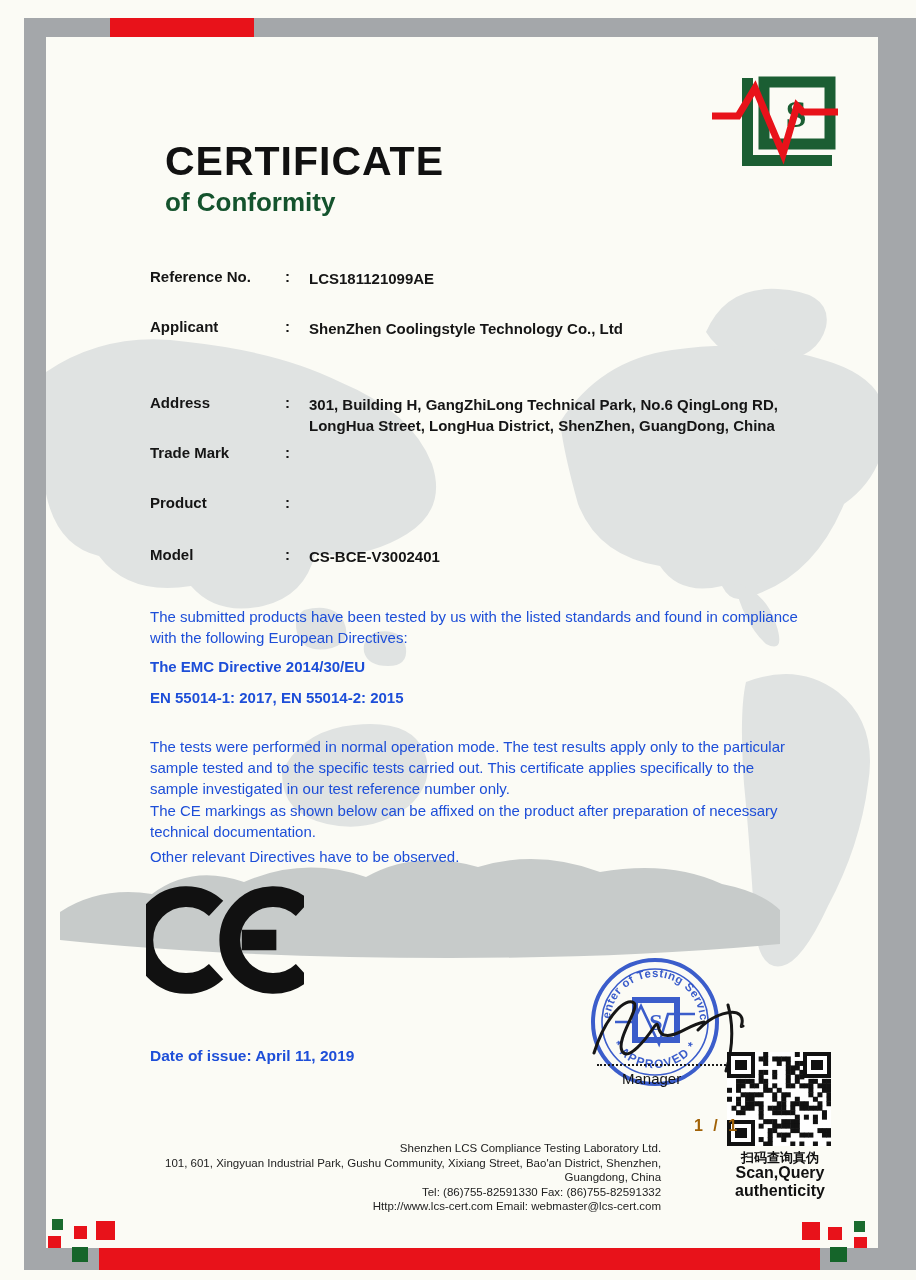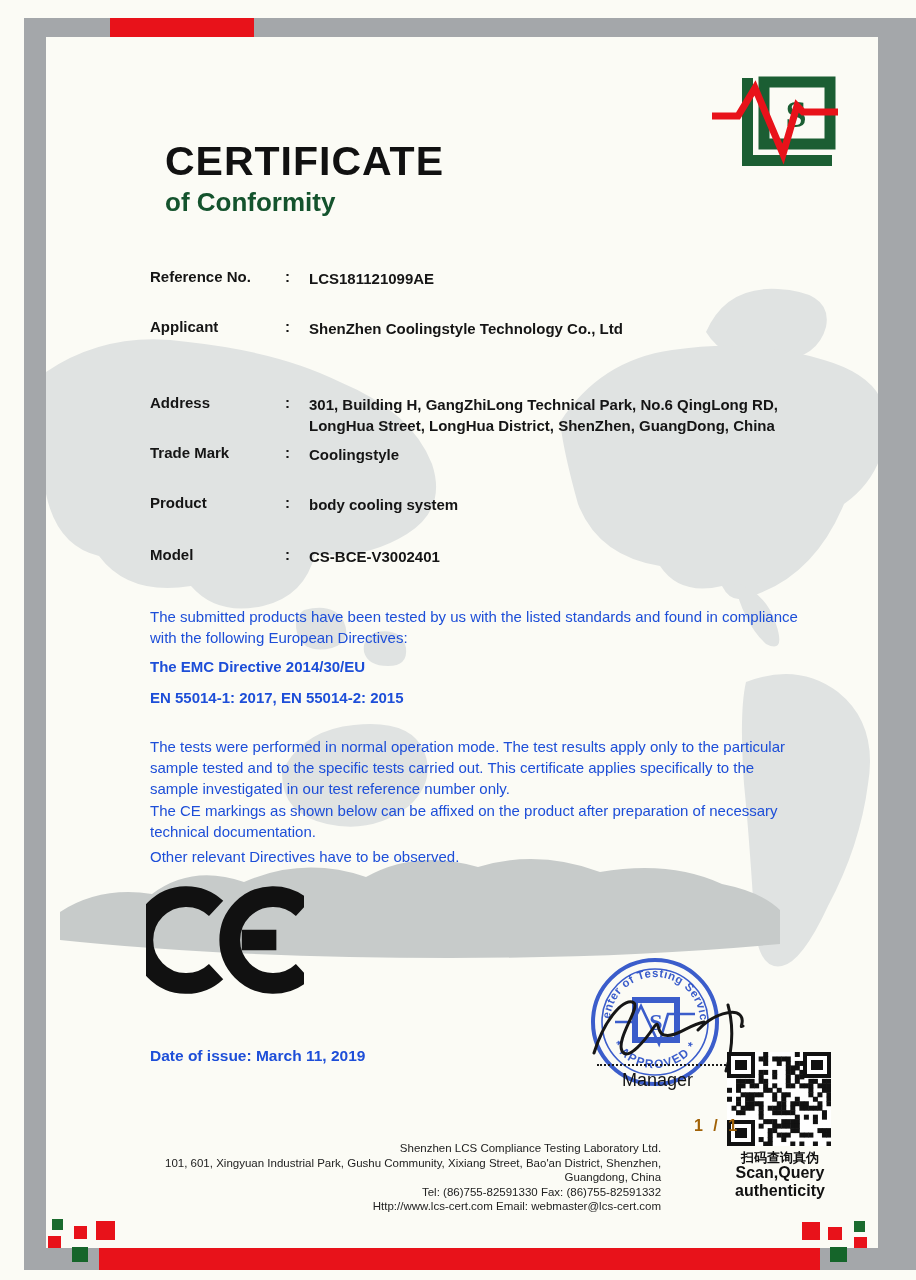--- a/index.html
+++ b/index.html
@@ -18,21 +18,21 @@
   .flabel{width:135px;flex:0 0 135px;}
   .fcolon{width:24px;flex:0 0 24px;}
   .fvalue{width:522px;line-height:21px;}
   
   .para{position:absolute;left:150px;width:656px;font-size:15px;line-height:21px;color:#1d4ed8;}
   .bold{font-weight:bold;}
   .footer{position:absolute;left:165px;top:1141px;font-size:11.5px;line-height:14.6px;color:#222;text-align:right;}
   .fcol1{display:inline-block;width:150px;}
   .qr-caption{position:absolute;text-align:center;width:150px;left:705px;color:#111;}
   .dotline{position:absolute;left:597px;top:1052px;width:133px;border-bottom:2px dotted #1a1a1a;}
-  .manager{position:absolute;left:622px;top:1070px;font-size:18px;color:#141414;}
+  .manager{position:absolute;left:622px;top:1070px;font-size:15px;color:#141414;}
   .pagenum{position:absolute;left:694px;top:1117px;font-size:16px;font-weight:bold;letter-spacing:3px;color:#a16207;}
 </style>
 </head>
 <body>
 
 <div class="page">
 
   <svg class="abs" style="left:46px;top:250px;" width="834" height="810" viewBox="0 0 834 810">
     <g fill="#e0e3e2" stroke="none">
       <path d="M660,82 q20,-46 72,-43 q55,3 48,38 q-8,30 -46,34 q-52,6 -74,-29 z"></path>
@@ -90,26 +90,24 @@
     <span class="fvalue">ShenZhen Coolingstyle Technology Co., Ltd</span>
   </div>
   <div class="frow" style="top:394px;">
     <span class="flabel">Address</span>
     <span class="fcolon">:</span>
     <span class="fvalue">301, Building H, GangZhiLong Technical Park, No.6 QingLong RD, LongHua Street, LongHua District, ShenZhen, GuangDong, China</span>
   </div>
   <div class="frow" style="top:436px;margin-top:8px;">
     <span class="flabel">Trade Mark</span>
     <span class="fcolon">:</span>
-    <span class="fvalue">Coolingstyle</span>
   </div>
   <div class="frow" style="top:494px;">
     <span class="flabel">Product</span>
     <span class="fcolon">:</span>
-    <span class="fvalue">body cooling system</span>
   </div>
   <div class="frow" style="top:546px;">
     <span class="flabel">Model</span>
     <span class="fcolon">:</span>
     <span class="fvalue">CS-BCE-V3002401</span>
   </div>
 
   <div class="para" style="top:606px;">The submitted products have been tested by us with the listed standards and found in compliance with the following European Directives:</div>
   <div class="para bold" style="top:656px;">The EMC Directive 2014/30/EU</div>
   <div class="para bold" style="top:687px;">EN 55014-1: 2017, EN 55014-2: 2015</div>
@@ -118,21 +116,21 @@
   <div class="para" style="top:846px;">Other relevant Directives have to be observed.</div>
 
   <svg class="abs" style="left:146px;top:884px;" width="158" height="112" viewBox="0 0 160 112" aria-label="CE">
     <g fill="none" stroke="#111" stroke-width="21" stroke-linecap="butt">
       <path d="M71,24 A44,44 0 1 0 71,88"></path>
       <path d="M159,24 A44,44 0 1 0 159,88"></path>
       <path d="M97,56 L132,56"></path>
     </g>
   </svg>
 
-  <div class="para bold" style="top:1045px;font-size:15.5px;">Date of issue: March 11, 2019</div>
+  <div class="para bold" style="top:1045px;font-size:15.5px;">Date of issue: April 11, 2019</div>
 
   <svg class="abs" style="left:575px;top:948px;" width="165" height="150" viewBox="0 0 165 150">
     <g stroke="#2b50c8" fill="none" opacity="0.92">
       <circle cx="80" cy="74" r="62" stroke-width="4"></circle>
       <circle cx="80" cy="74" r="53" stroke-width="1.6"></circle>
       <rect x="60" y="52" width="42" height="40" stroke-width="6"></rect>
       <polyline points="40,74 58,74 66,58 84,96 93,66 120,66" stroke-width="2.6"></polyline>
     </g>
     <text x="81" y="82" font-family="Liberation Serif,serif" font-size="24" font-weight="bold" fill="#2b50c8" text-anchor="middle" opacity="0.92">S</text>
     <defs>

